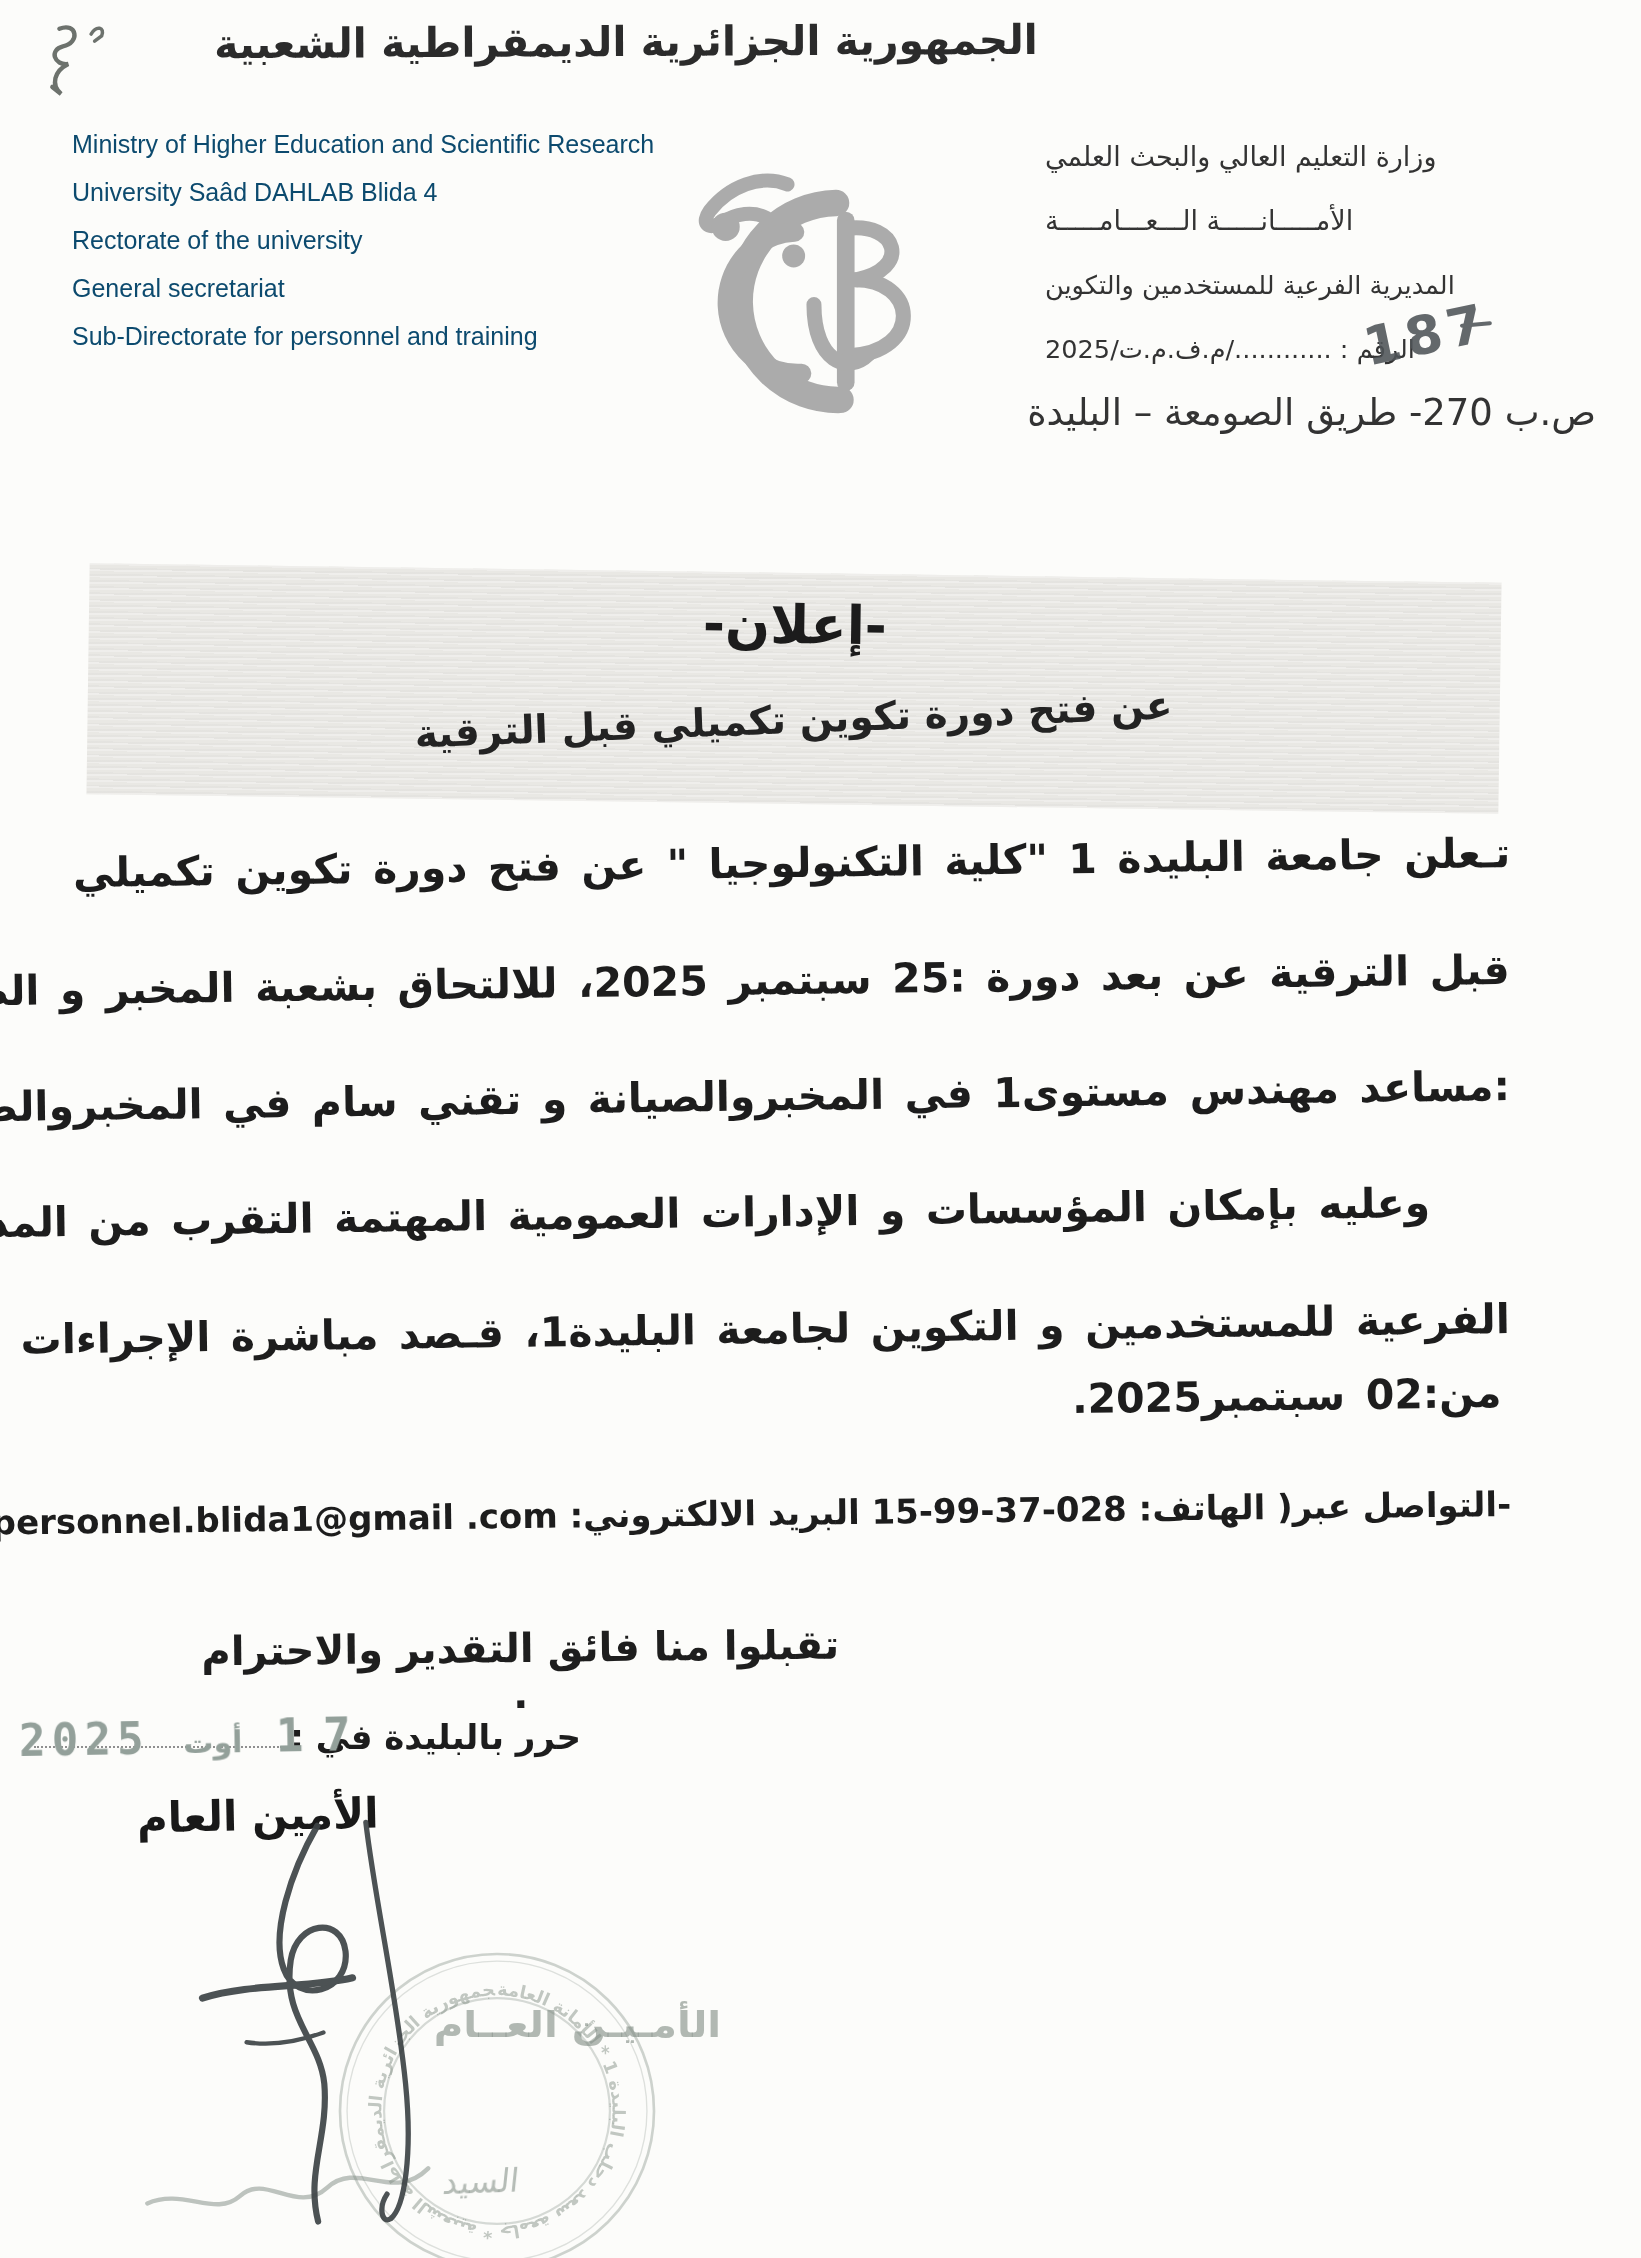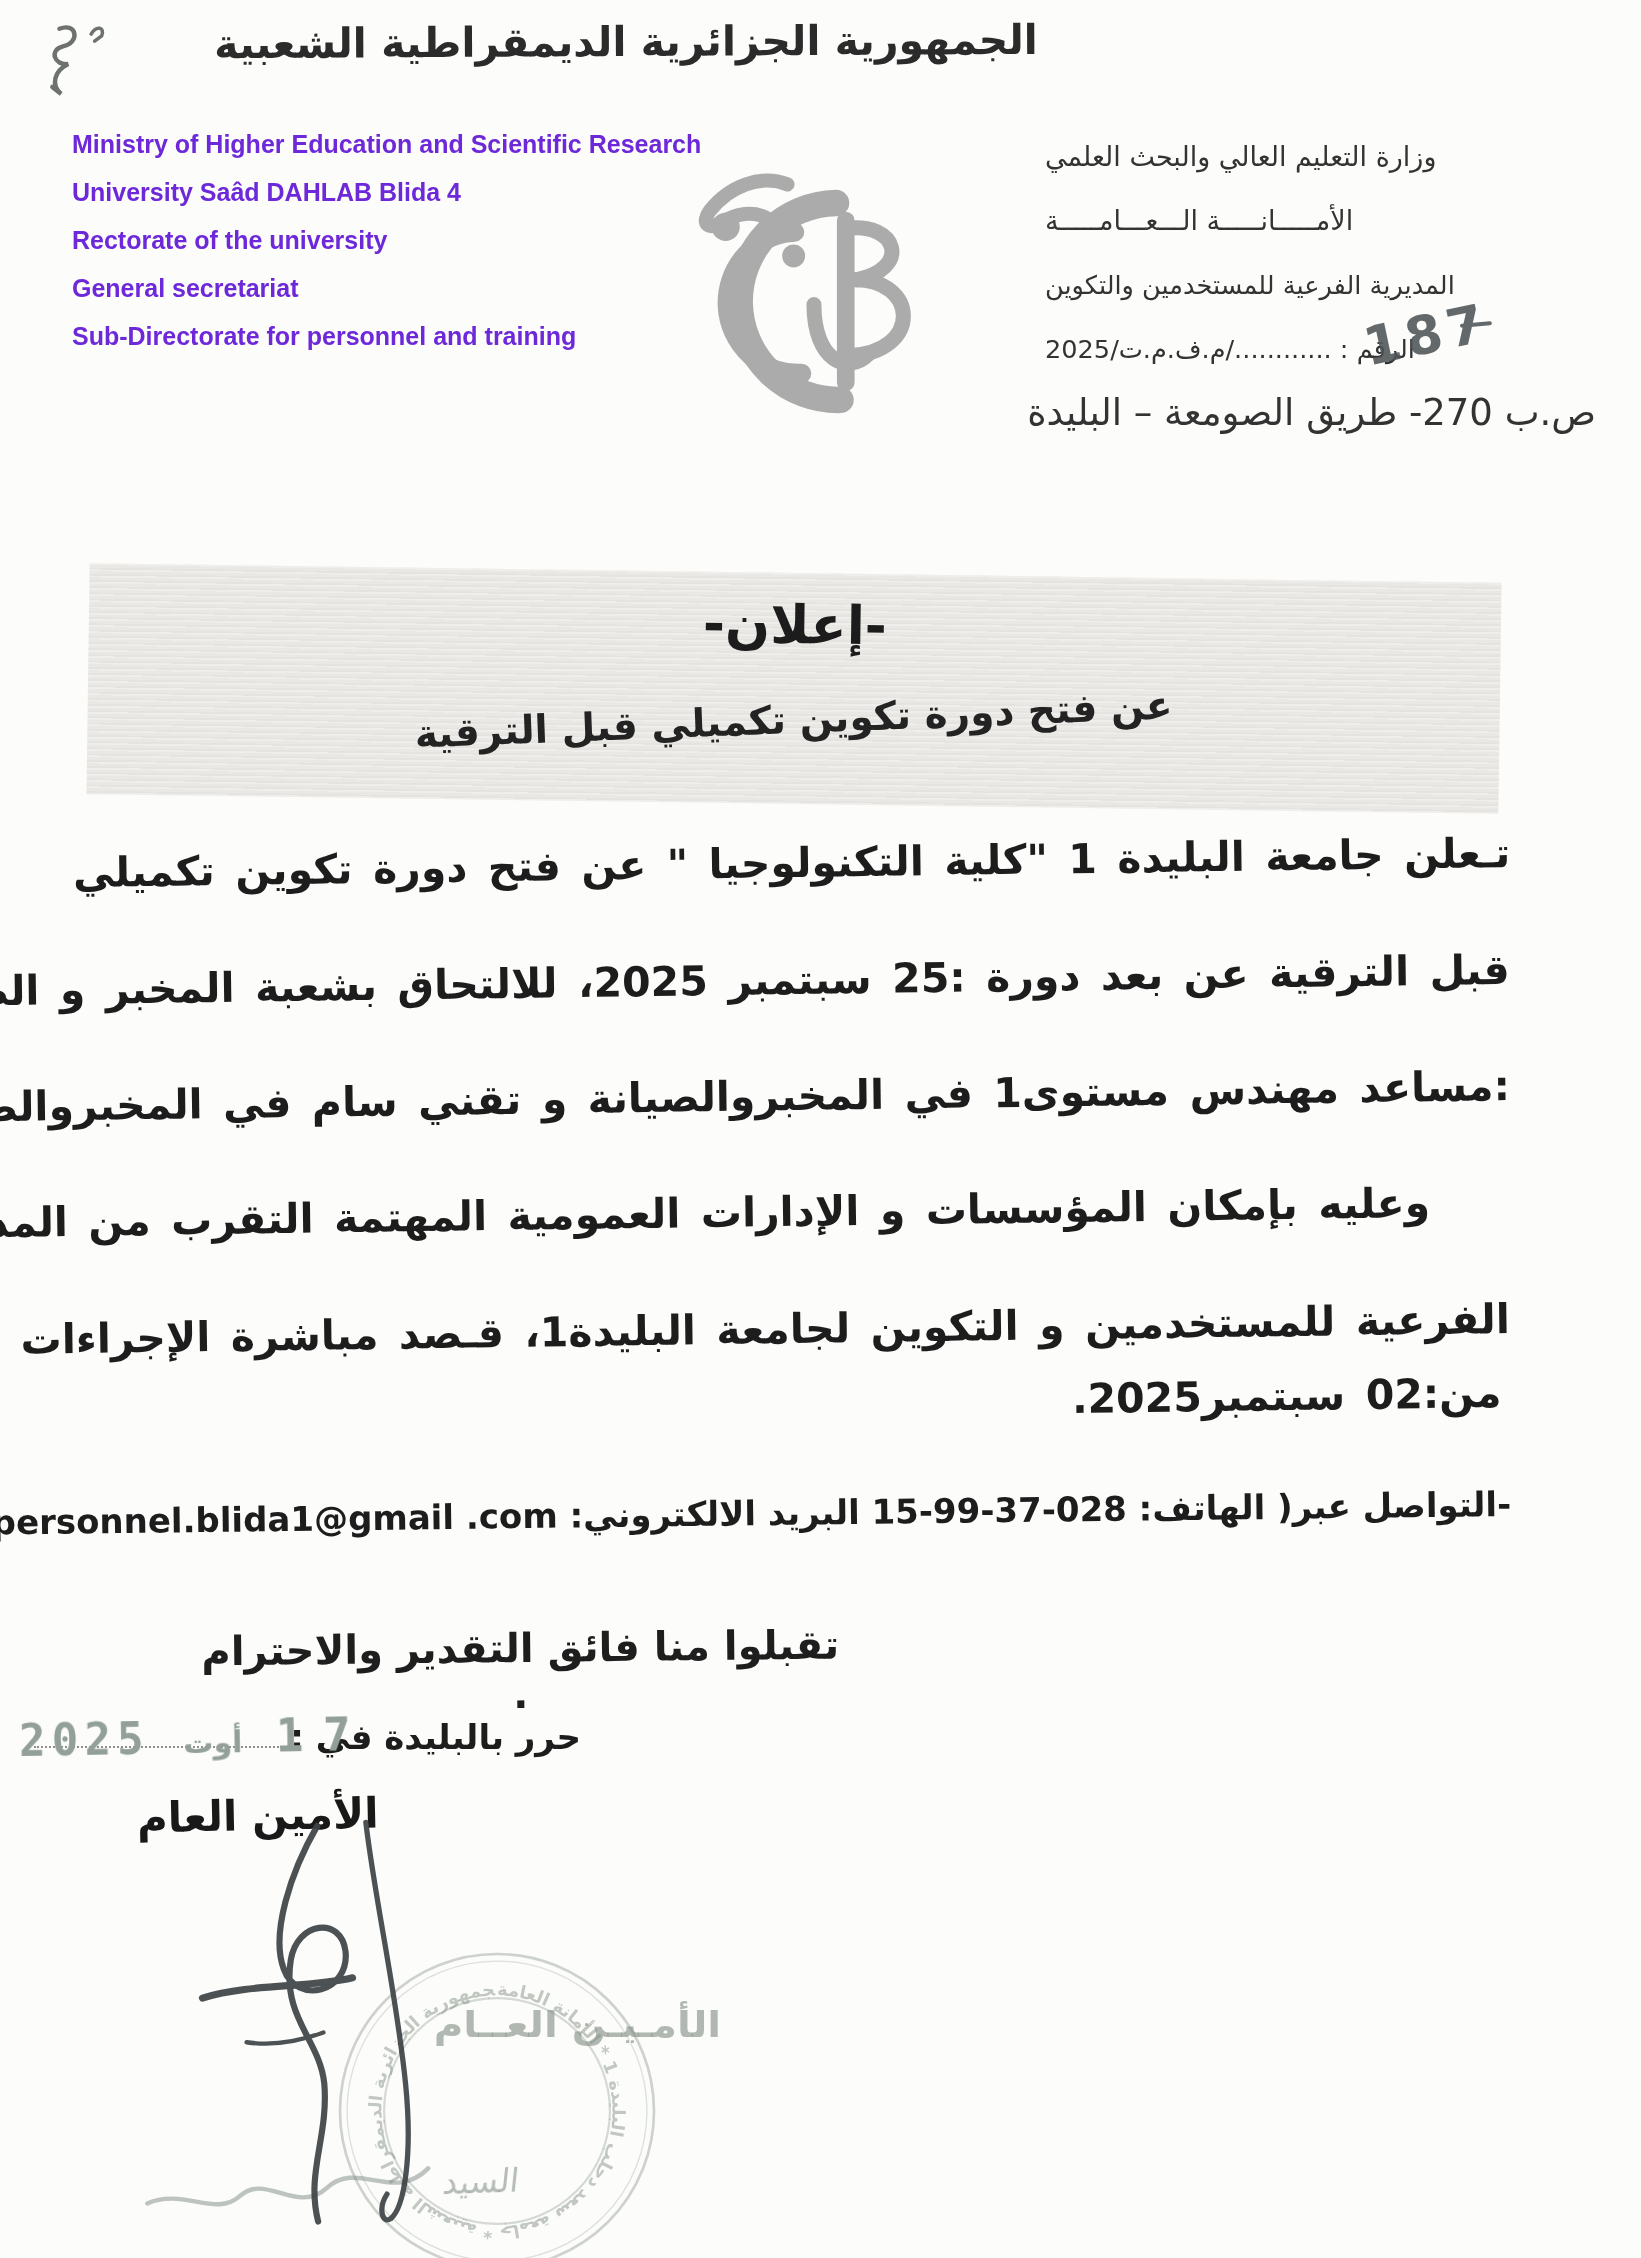--- a/index.html
+++ b/index.html
@@ -7,21 +7,21 @@
     width:1642px;height:2258px;position:relative;overflow:hidden;
     background:#fcfcfa;
     font-family:"DejaVu Sans",sans-serif;color:#222;
   }
   .abs{position:absolute;}
   .rtl{direction:rtl;}
   .en{font-family:"Liberation Sans",sans-serif;}
 
   
   .republic-title{font-size:41px;font-weight:700;color:#2b2b2b;text-align:center;letter-spacing:-0.9px;}
-  .en-block{font-size:25px;line-height:48px;color:#6d28d9;font-weight:700;}
+  .en-block{font-size:25px;line-height:48px;color:#0c4a6e;font-weight:400;}
   .ar-head{width:551px;text-align:left;color:#333;}
   .ar-head .hline{font-size:27px;line-height:64px;white-space:nowrap;}
   .ar-head .hline-sm{font-size:25.6px;line-height:64px;white-space:nowrap;}
   .ref-line{position:relative;font-size:25.6px;line-height:64px;white-space:nowrap;color:#333;}
   .hw-number{
     position:absolute;left:318px;top:-14px;font-size:53px;font-weight:600;
     color:#4f5458;transform:rotate(-12deg);letter-spacing:5.3px;opacity:.88;
   }
   .hw-number::after{ 
     content:"";position:absolute;right:-3.5px;top:30px;width:32px;height:4.4px;

